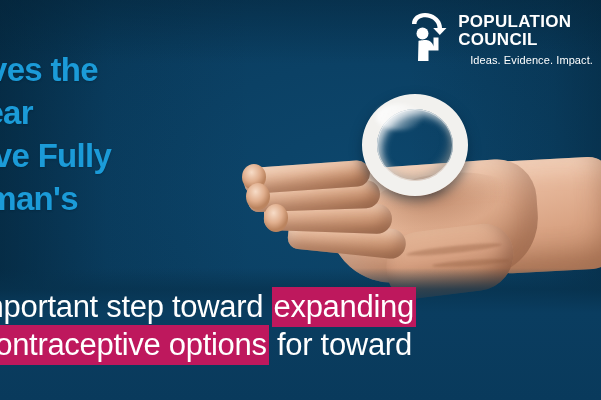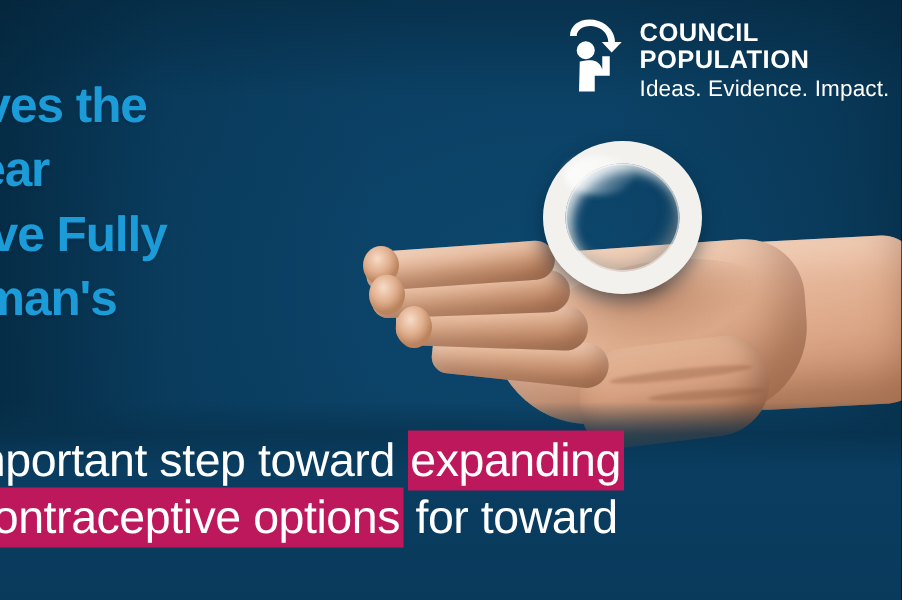--- a/index.html
+++ b/index.html
@@ -243,24 +243,25 @@
     display: block;
     color: #ffffff;
     font-weight: 700;
     font-size: 17px;
     line-height: 18px;
     letter-spacing: 0.3px;
   }
   .logo-tag {
     display: block;
     color: #ffffff;
-    font-size: 15px;
+    font-size: 11px;
     line-height: 14px;
     margin-top: 4px;
     letter-spacing: 0.1px;
+    margin-left: 12px;
   }
 </style>
 </head>
 <body>
 
 <div id="stage">
 
   <div class="bg-base"></div>
   <div class="bg-vignette"></div>
   <div class="bg-topshade"></div>
@@ -303,19 +304,19 @@
   <div class="logo">
     <span class="logo-mark">
       <svg viewBox="0 0 40 52" width="40" height="52" aria-hidden="true">
         <path d="M3 14 C3 5, 13 1, 22 4 C29 6.5, 33 12, 33 18 L28.5 18 C28.5 13.5, 25.5 9.5, 20.5 8 C14 6, 7.5 9, 7.5 14 Z" fill="#ffffff"></path>
         <path d="M33 18 L37.5 18 L30.8 25 L24.2 18 Z" fill="#ffffff"></path>
         <circle cx="13.5" cy="23.5" r="6" fill="#ffffff"></circle>
         <path d="M9.5 31 C9.5 31, 17 29, 20.5 31 C24 33, 24.5 36.5, 24.5 36.5 L24.5 27.5 L29.5 27.5 L29.5 40.5 L19.5 40.5 L19.5 51 L9 51 Z" fill="#ffffff"></path>
       </svg>
     </span>
     <span class="logo-words">
+      <span class="logo-line">POPULATION</span>
       <span class="logo-line">COUNCIL</span>
-      <span class="logo-line">POPULATION</span>
       <span class="logo-tag">Ideas. Evidence. Impact.</span>
     </span>
   </div>
 
 </div>
 
 </body></html>

